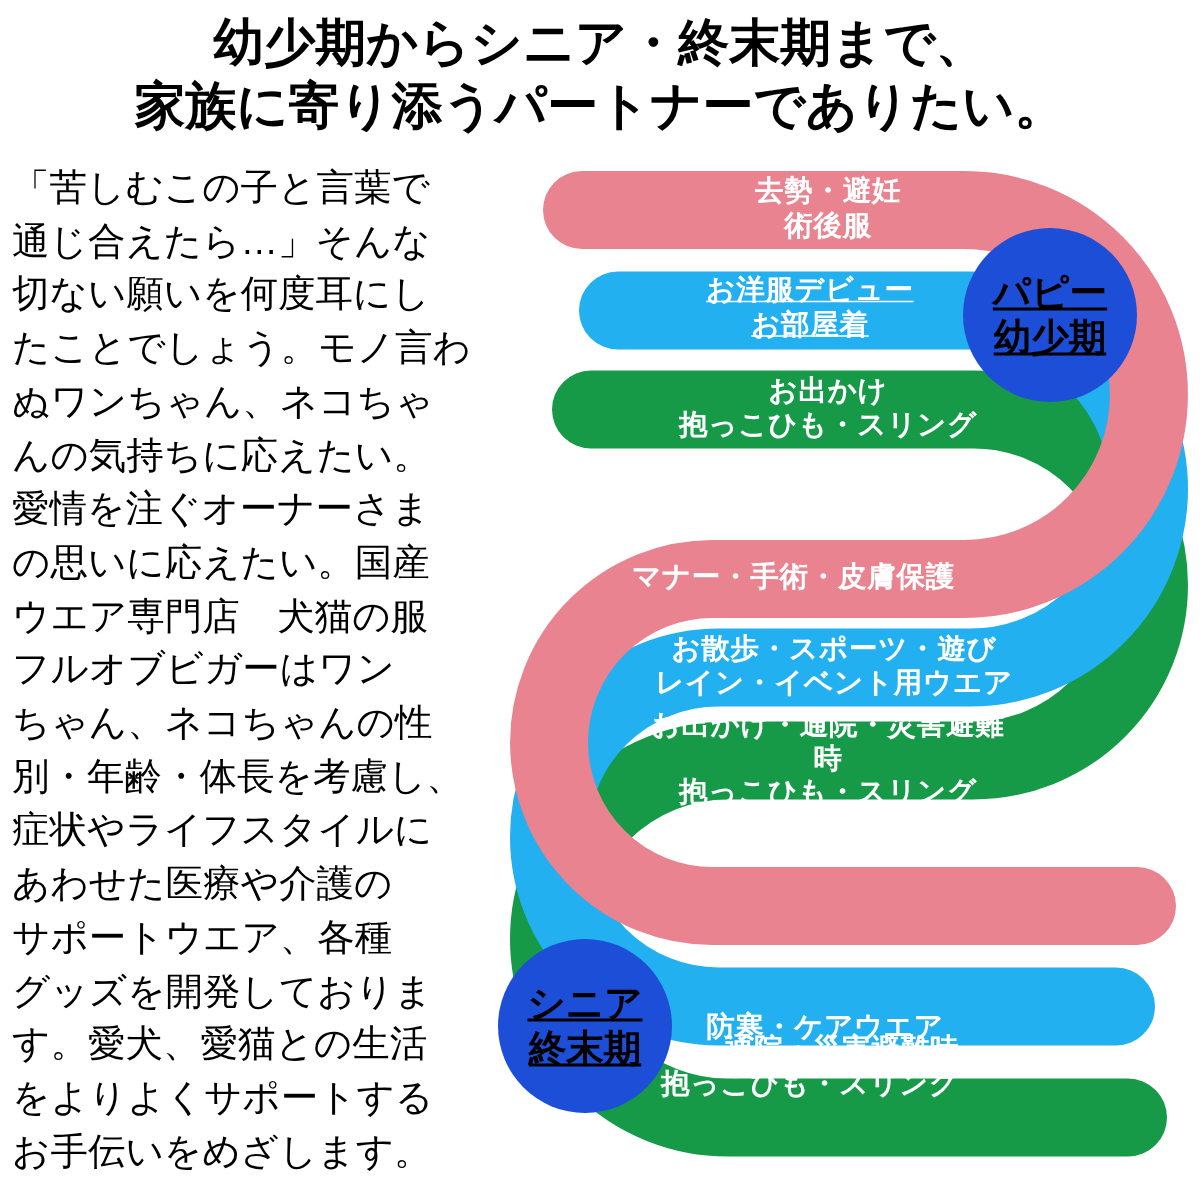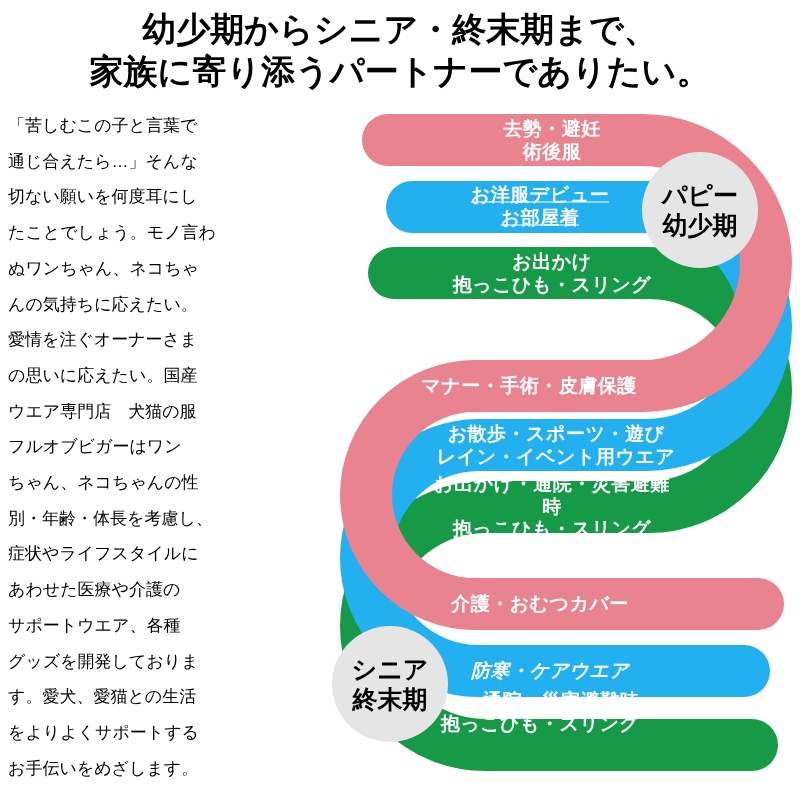--- a/index.html
+++ b/index.html
@@ -12,51 +12,52 @@
 
   .title {
     position: absolute; top: 8px; left: 0; width: 800px;
     margin: 0; text-align: center;
     font-size: 34px; font-weight: bold; line-height: 42px;
     letter-spacing: 0px; z-index: 2;
   }
 
   .paragraph {
     position: absolute; left: 8px; top: 108px; width: 348px;
-    font-size: 17px; line-height: 35.7px; font-weight: normal;
+    font-size: 25px; line-height: 35.7px; font-weight: normal;
     white-space: pre-line; z-index: 2;
   }
 
   .ribbon { position: absolute; left: 0; top: 0; z-index: 1; }
 
   .stage-circle {
     position: absolute; width: 116px; height: 116px;
-    background: #e5e5e5; border-radius: 50%;
+    background: #1d4ed8; border-radius: 50%;
     display: flex; align-items: center; justify-content: center;
     text-align: center; white-space: pre-line;
     font-size: 25px; font-weight: bold; line-height: 30px;
     z-index: 3;
+    text-decoration: underline;
   }
   .stage-puppy  { left: 642px; top: 152px; }
   .stage-senior { left: 332px; top: 626px; }
 
   .band-label {
     position: absolute; transform: translate(-50%, -50%);
     color: #ffffff; font-weight: bold; font-size: 19px; line-height: 22.5px;
     text-align: center; white-space: pre-line; letter-spacing: 0.5px;
     z-index: 4;
   }
   .bl-0 { left: 552px; top: 140px; }
   .bl-1 { left: 540px; top: 206px; text-decoration: underline; }
   .bl-2 { left: 552px; top: 273px; }
   .bl-3 { left: 529px; top: 386px; }
   .bl-4 { left: 556px; top: 445px; }
   .bl-5 { left: 552px; top: 507px; }
   .bl-6 { left: 540px; top: 604px; }
-  .bl-7 { left: 550px; top: 671px; font-style: italic; }
+  .bl-7 { left: 550px; top: 686px; }
   .bl-8 { left: 540px; top: 712px; text-align: right; }
 </style>
 </head>
 <body>
 
 <div class="page">
 
   <h1 class="title"><span>幼少期からシニア・終末期まで、</span><br><span>家族に寄り添うパートナーでありたい。</span></h1>
 
   <div class="paragraph">「苦しむこの子と言葉で
@@ -94,18 +95,17 @@
 術後服</div>
   <div class="band-label bl-1">お洋服デビュー
 お部屋着</div>
   <div class="band-label bl-2">お出かけ
 抱っこひも・スリング</div>
   <div class="band-label bl-3">マナー・手術・皮膚保護</div>
   <div class="band-label bl-4">お散歩・スポーツ・遊び
 レイン・イベント用ウエア</div>
   <div class="band-label bl-5">お出かけ・通院・災害避難時
 抱っこひも・スリング</div>
-  <div class="band-label bl-6">介護・おむつカバー</div>
   <div class="band-label bl-7">防寒・ケアウエア</div>
   <div class="band-label bl-8">通院・災害避難時
 抱っこひも・スリング</div>
 
 </div>
 
 </body></html>

